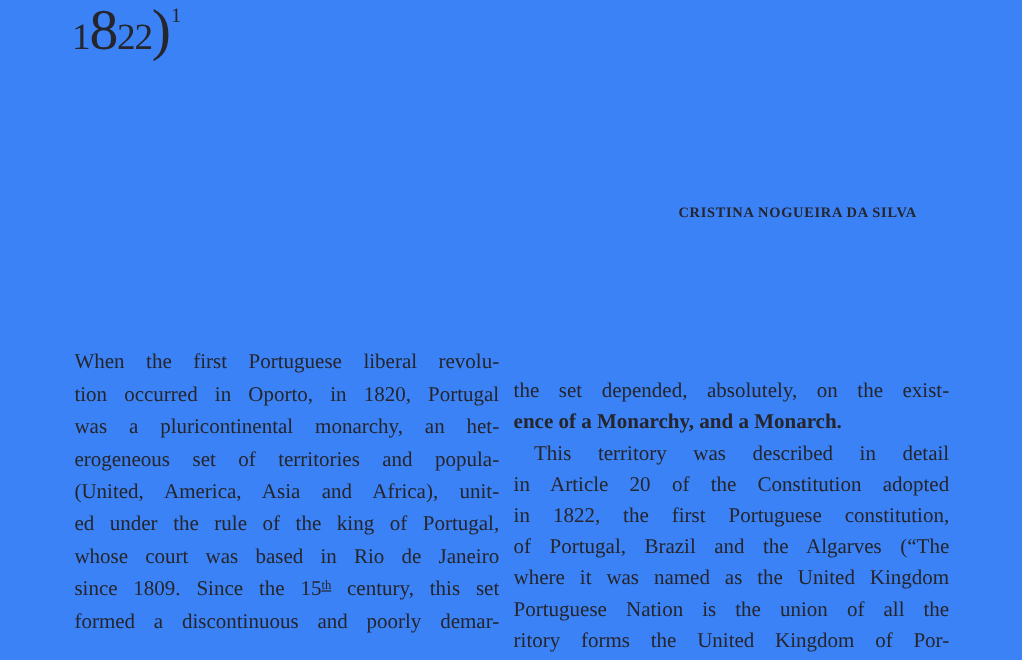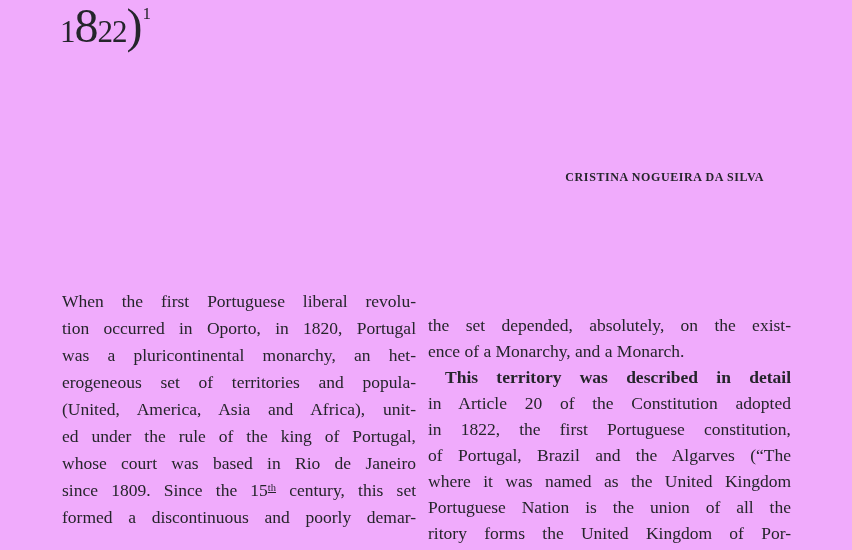--- a/index.html
+++ b/index.html
@@ -4,21 +4,21 @@
 <style>
   html, body {
     margin: 0;
     padding: 0;
     background: #ffffff;
   }
   .page {
     position: relative;
     width: 852px;
     height: 550px;
-    background: #f0abfc;
+    background: #3b82f6;
     overflow: hidden;
     font-family: "Liberation Serif", "DejaVu Serif", serif;
     color: #25252b;
   }
   
   .title-fragment {
     position: absolute;
     left: 60px;
     top: 2px;
     margin: 0;
@@ -58,22 +58,22 @@
   }
   .col-left  { left: 62px;  width: 354px; --lh: 27px; }
   .col-right { left: 428px; width: 363px; margin-top: 24px; --lh: 26px; }
   .line {
     height: var(--lh);
     line-height: var(--lh);
     overflow: hidden;
     text-align: justify;
     text-align-last: justify;
   }
-  .line.endline  { text-align-last: left; }
-  .line.indented { text-indent: 17px; font-weight: bold; }
+  .line.endline  { text-align-last: left; font-weight: bold; }
+  .line.indented { text-indent: 17px; }
   .bsup {
     font-size: 0.6em;
     vertical-align: 0.48em;
     line-height: 0;
     text-decoration: underline;
   }
 </style>
 </head>
 <body>
 

